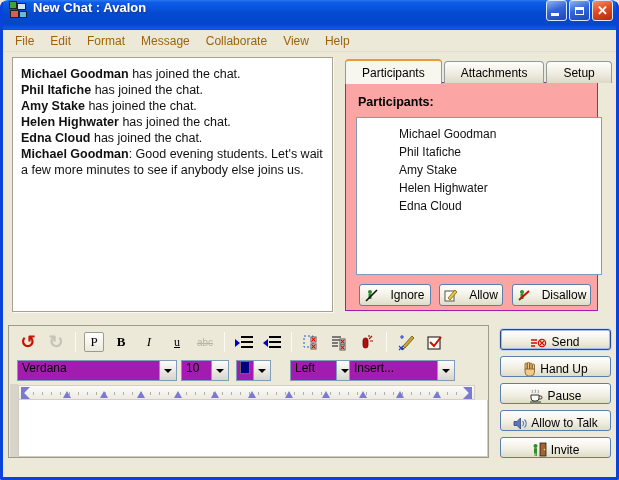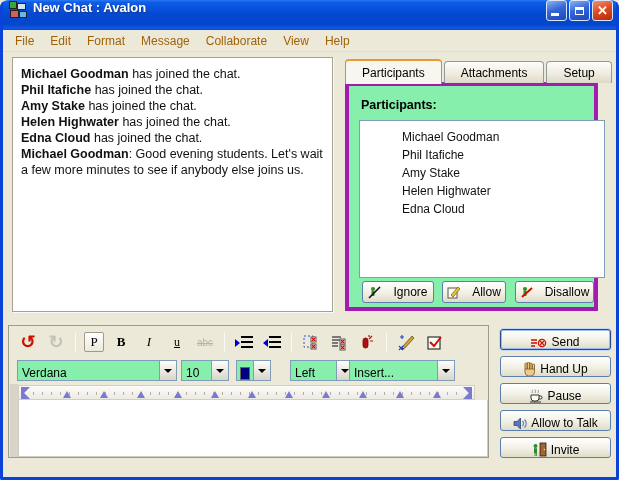--- a/index.html
+++ b/index.html
@@ -43,21 +43,21 @@
 
   
   .panel { position:absolute; left:345px; top:58px; width:267px; height:253px; }
   .tabs { position:absolute; left:0; top:0; height:25px; display:flex; align-items:flex-end; gap:2px; z-index:2; }
   .tab { height:22px; padding:0 16px; font-size:12px; display:flex; align-items:center;
          background:linear-gradient(180deg,#fefdfb,#eeeade 60%,#dcd9c8);
          border:1px solid #919b9c; border-bottom:none; border-radius:4px 4px 0 0; }
   .tab.active { height:25px; background:#f7f6ef; border-top:2px solid #e79a38; margin-bottom:-1px;
                 position:relative; z-index:3; }
   .panel-content { position:absolute; left:0; top:24px; width:253px; height:229px;
-                   border:4px solid #a21caf; background:#86efac; }
+                   border:1px solid #a21caf; background:#fca5a5; }
   .panel-label { position:absolute; left:12px; top:12px; font-size:12.5px; font-weight:bold; }
   .roster { position:absolute; left:10px; top:34px; width:246px; height:158px; background:#fff;
             border:1px solid #7f9db9; padding-top:7px; overflow:hidden; }
   .roster-row { font-size:12px; line-height:18px; padding-left:42px; color:#111; }
   .panel-btn { position:absolute; bottom:4px; height:22px; font-size:12px; display:flex; align-items:center;
                justify-content:center; gap:12px; background:linear-gradient(180deg,#fff,#f2f0e4 55%,#dfdcc8);
                border:1px solid #5a7fae; border-radius:3px; cursor:pointer; }
 
   
   .action-btn { position:absolute; left:500px; width:111px; height:21px; font-size:12px;
@@ -82,22 +82,22 @@
   .lbl-strike { font-size:10px; color:#b8b5aa; text-decoration:line-through; }
   .ind { position:relative; width:18px; height:13px; }
   .ind .lines { position:absolute; right:0; top:0; width:12px; height:13px;
                 background:repeating-linear-gradient(180deg,#000 0 2px, transparent 2px 5px); }
   .ind .arr-r { position:absolute; left:0; top:3px; width:0; height:0;
                 border-top:4px solid transparent; border-bottom:4px solid transparent; border-left:5px solid #0000cc; }
   .ind .arr-l { position:absolute; left:0; top:3px; width:0; height:0;
                 border-top:4px solid transparent; border-bottom:4px solid transparent; border-right:5px solid #0000cc; }
 
   .font-row { position:absolute; left:0; top:33px; width:481px; height:23px; }
-  .combo { position:absolute; top:1px; height:21px; background:#86efac; border:1px solid #7f9db9;
-           display:flex; align-items:flex-end; }
+  .combo { position:absolute; top:1px; height:21px; background:#a21caf; border:1px solid #7f9db9;
+           display:flex; align-items:flex-start; }
   .combo .val { flex:1; font-size:12px; padding:0 4px; overflow:hidden; white-space:nowrap; }
   .combo .btn { width:17px; height:100%; border-left:1px solid #7f9db9;
                 background:linear-gradient(180deg,#fdfdfb,#d9d5cb); display:flex; align-items:center; justify-content:center; }
   .combo .btn::after { content:""; width:0; height:0; border-left:4px solid transparent;
                        border-right:4px solid transparent; border-top:4px solid #000; }
   .swatch { flex:1; height:13px; margin:0 3px; border:1px solid #666; }
 
   .gutter { position:absolute; left:1px; top:58px; width:8px; height:73px; background:#d8d4ca; }
   .ruler { position:absolute; left:9px; top:59px; width:457px; height:15px;
            background:linear-gradient(#fcfbf8,#eceae2); border:1px solid #d2cfc4; }

